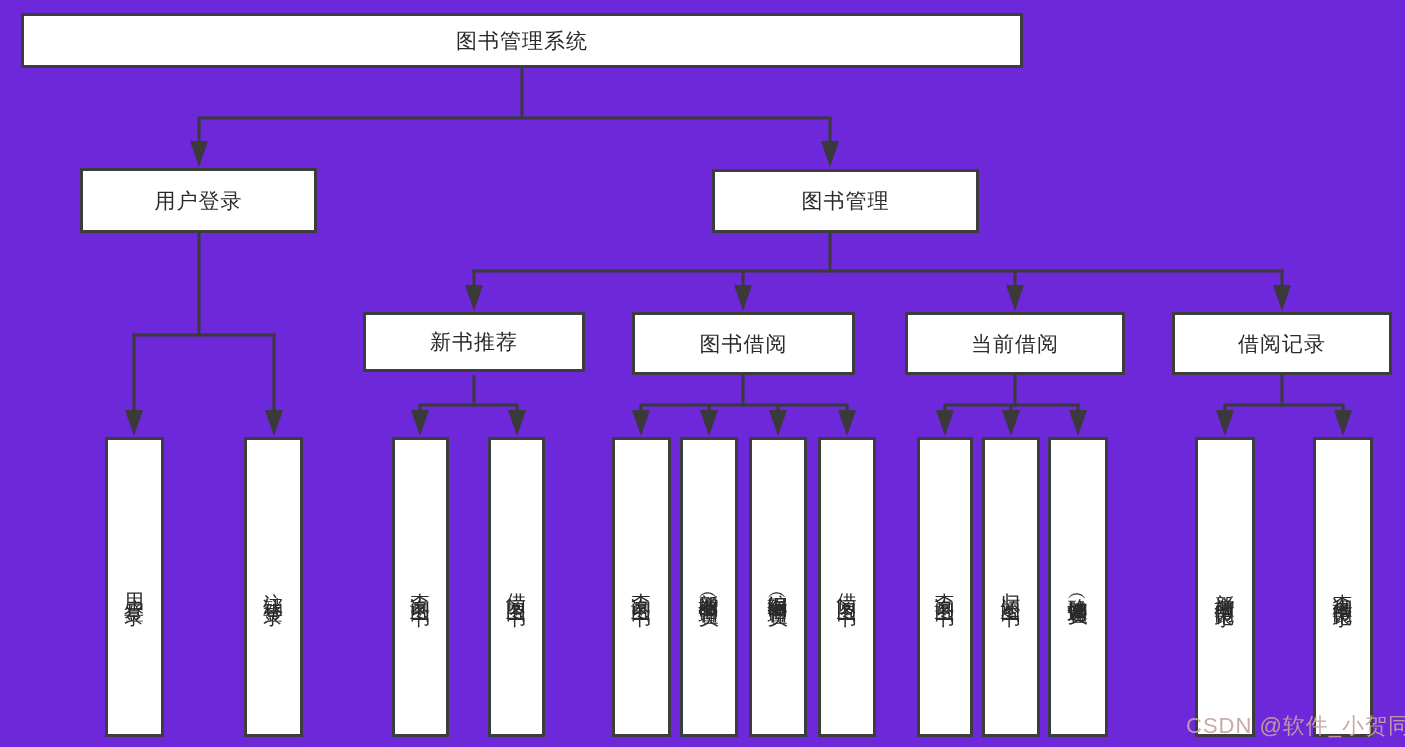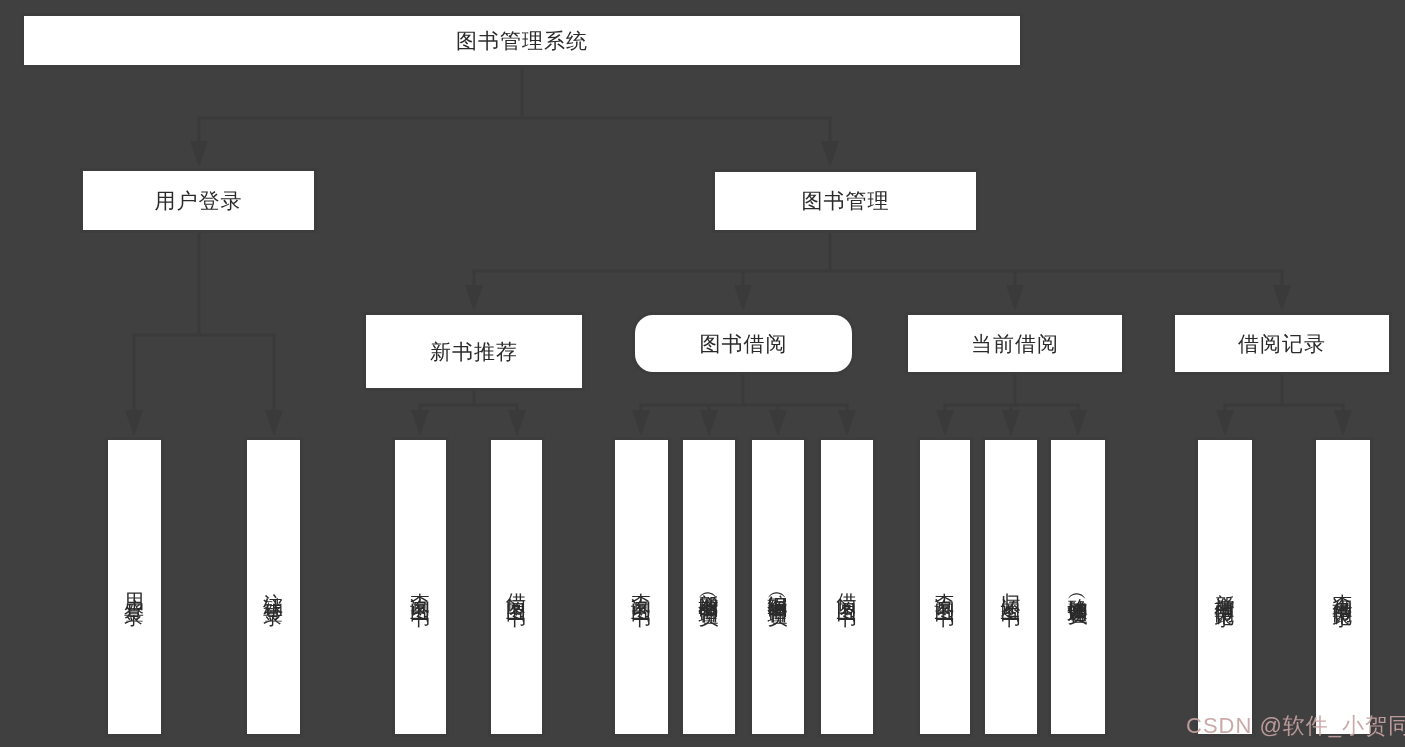--- a/index.html
+++ b/index.html
@@ -1,17 +1,17 @@
 <!DOCTYPE html>
 <html><head>
 <meta charset="utf-8">
 <style>
   html,body{margin:0;padding:0;background:#ffffff;}
   .canvas{
-    position:relative;width:1405px;height:747px;background:#404040;overflow:hidden;
+    position:relative;width:1405px;height:747px;background:#6d28d9;overflow:hidden;
     font-family:"Liberation Sans","DejaVu Sans",sans-serif;
   }
   .connectors{position:absolute;left:0;top:0;width:1405px;height:747px;}
   .node{
     position:absolute;box-sizing:border-box;background:#ffffff;
     border:3px solid #3d3d3d;color:#2a2a2a;
     display:flex;align-items:center;justify-content:center;
     font-size:21px;letter-spacing:1px;text-align:center;
   }
   .vnode{
@@ -101,22 +101,22 @@
       <polygon points="1216,410 1234,410 1225,436"></polygon>
       <polygon points="1334,410 1352,410 1343,436"></polygon>
     </g>
   </svg>
 
   <div class="node" style="left:21px;top:13px;width:1002px;height:55px;">图书管理系统</div>
 
   <div class="node" style="left:80px;top:168px;width:237px;height:65px;">用户登录</div>
   <div class="node" style="left:712px;top:169px;width:267px;height:64px;">图书管理</div>
 
-  <div class="node" style="left:363px;top:312px;width:222px;height:79px;">新书推荐</div>
-  <div class="node" style="left:632px;top:312px;width:223px;height:63px;border-radius:21px;">图书借阅</div>
+  <div class="node" style="left:363px;top:312px;width:222px;height:60px;">新书推荐</div>
+  <div class="node" style="left:632px;top:312px;width:223px;height:63px;">图书借阅</div>
   <div class="node" style="left:905px;top:312px;width:220px;height:63px;">当前借阅</div>
   <div class="node" style="left:1172px;top:312px;width:220px;height:63px;">借阅记录</div>
 
   <div class="node vnode" style="left:105px;top:437px;width:59px;height:300px;">用户登录</div>
   <div class="node vnode" style="left:244px;top:437px;width:59px;height:300px;">注销登录</div>
 
   <div class="node vnode" style="left:392px;top:437px;width:57px;height:300px;">查询图书</div>
   <div class="node vnode" style="left:488px;top:437px;width:57px;height:300px;">借阅图书</div>
 
   <div class="node vnode" style="left:612px;top:437px;width:59px;height:300px;">查询图书</div>

